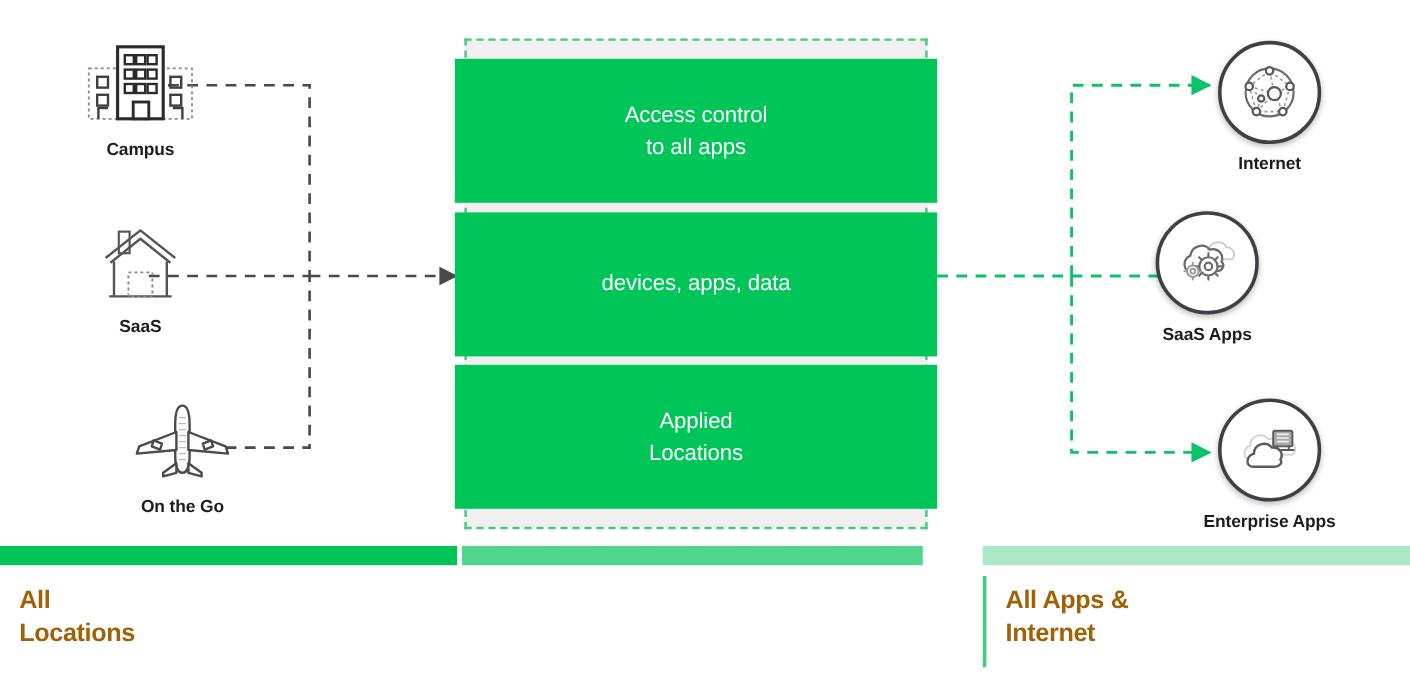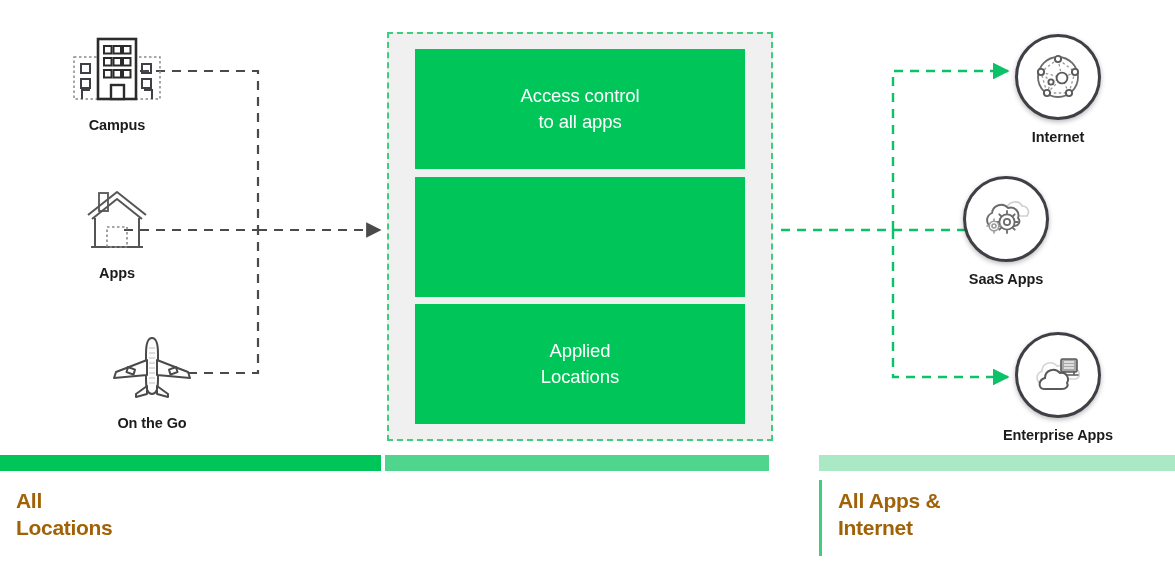--- a/index.html
+++ b/index.html
@@ -66,21 +66,21 @@
     box-sizing: border-box;
     border: 2px dashed #3ece7d;
     background: #f0f0f0;
     display: flex;
     flex-direction: column;
     align-items: center;
     justify-content: space-between;
     padding: 15px 0;
   }
   .pillar {
-    width: 330px;
+    width: 402px;
     height: 120px;
     background: #00c65a;
     display: flex;
     align-items: center;
     justify-content: center;
     text-align: center;
     color: #ffffff;
     font-size: 18.5px;
     line-height: 1.42;
     letter-spacing: -0.1px;
@@ -231,21 +231,21 @@
         <rect x="21" y="9" width="9" height="18" fill="#fff" stroke="#555" stroke-width="1.8"></rect>
 
         <path d="M 10 31 L 39 8 L 68 31" fill="none" stroke="#555" stroke-width="2" stroke-linejoin="round"></path>
         <path d="M 14 35 L 39 15 L 64 35" fill="none" stroke="#555" stroke-width="2" stroke-linejoin="round"></path>
 
         <path d="M 17 34 L 17 63 M 61 34 L 61 63 M 13 63 L 65 63" fill="none" stroke="#555" stroke-width="2"></path>
 
         <rect x="29" y="43" width="20" height="20" fill="none" stroke="#8a8a8a" stroke-width="1.6" stroke-dasharray="2.5 2.5"></rect>
       </svg>
     </div>
-    <div class="loc-label">Apps</div>
+    <div class="loc-label">SaaS</div>
   </div>
 
   <div class="loc-node" id="loc-onthego">
     <div class="loc-icon">
       <svg width="96" height="70" viewBox="0 0 96 70">
         <g fill="#fdfdfd" stroke="#4a4a4a" stroke-width="2" stroke-linejoin="round">
 
           <path d="M 48 4 C 52 4 54 10 54 20 L 54 46 C 54 54 52 60 48 60
                    C 44 60 42 54 42 46 L 42 20 C 42 10 44 4 48 4 Z"></path>
 
@@ -270,20 +270,21 @@
 
   <div id="center-panel">
     <div class="pillar">
       <div>
         <span>Access control</span>
         <span>to all apps</span>
       </div>
     </div>
     <div class="pillar">
       <div>
+        <span>devices, apps, data</span>
       </div>
     </div>
     <div class="pillar">
       <div>
         <span>Applied</span>
         <span>Locations</span>
       </div>
     </div>
   </div>
 

